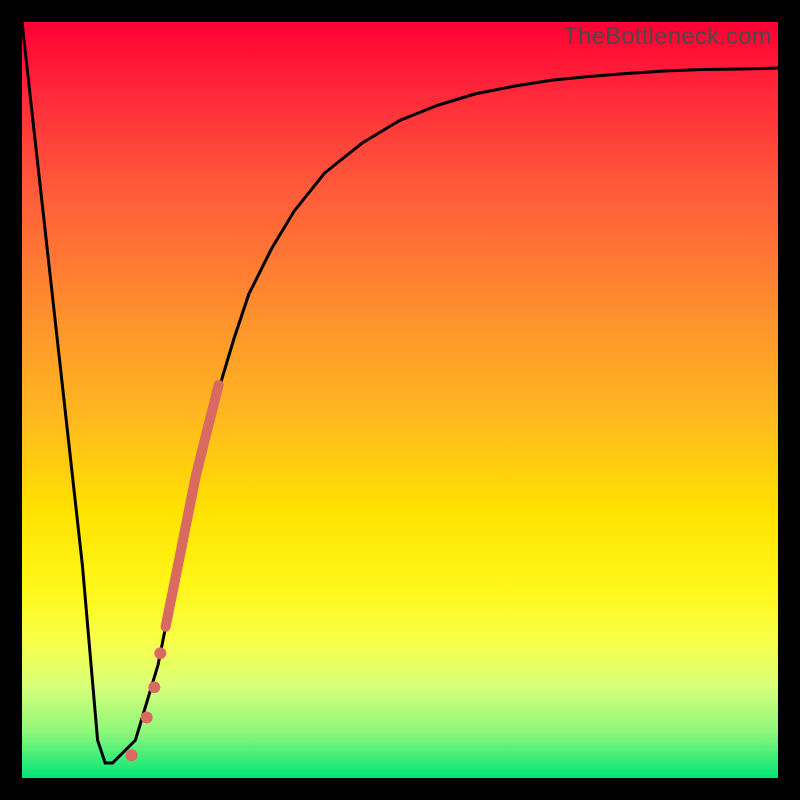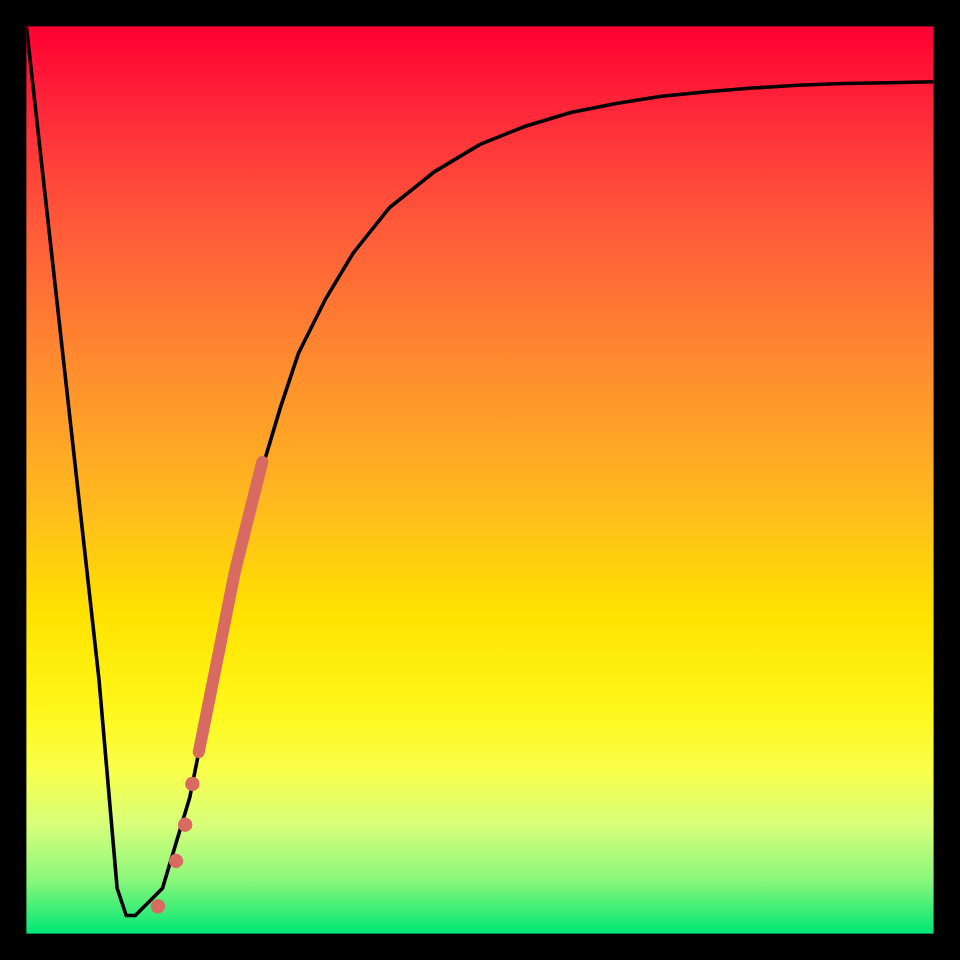--- a/index.html
+++ b/index.html
@@ -56,20 +56,21 @@
     width: 756px;
     height: 756px;
     pointer-events: none;
   }
 </style>
 </head>
 <body>
 
 <div class="frame">
   <div class="plot">
+    <div class="watermark">TheBottleneck.com</div>
     <svg class="curve" viewBox="0 0 756 756">
       <path id="main-curve" fill="none" stroke="#000" stroke-width="3" d="M0.0 0.0 L15.1 136.1 L37.8 340.2 L60.5 544.3 L75.6 718.2 L83.2 740.9 L90.7 740.9 L113.4 718.2 L136.1 642.6 L151.2 567.0 L166.3 491.4 L189.0 393.1 L211.7 317.5 L226.8 272.2 L249.5 226.8 L272.2 189.0 L302.4 151.2 L340.2 121.0 L378.0 98.3 L415.8 83.2 L453.6 71.8 L491.4 64.3 L529.2 58.2 L567.0 54.4 L604.8 51.4 L642.6 49.1 L680.4 47.6 L718.2 46.9 L756.0 46.1"></path>
       <path id="highlight-band" fill="none" stroke="#d86a62" stroke-width="10" stroke-linecap="round" d="M143.6 604.8 L151.2 567.0 L158.8 529.2 L166.3 491.4 L173.9 453.6 L181.4 423.4 L189.0 393.1 L196.6 362.9"></path>
       <g id="markers">
           <circle cx="109.6" cy="733.3" r="6" fill="#d86a62"></circle>
           <circle cx="124.7" cy="695.5" r="6" fill="#d86a62"></circle>
           <circle cx="132.3" cy="665.3" r="6" fill="#d86a62"></circle>
           <circle cx="138.3" cy="631.3" r="6" fill="#d86a62"></circle>
         </g>
     </svg>

